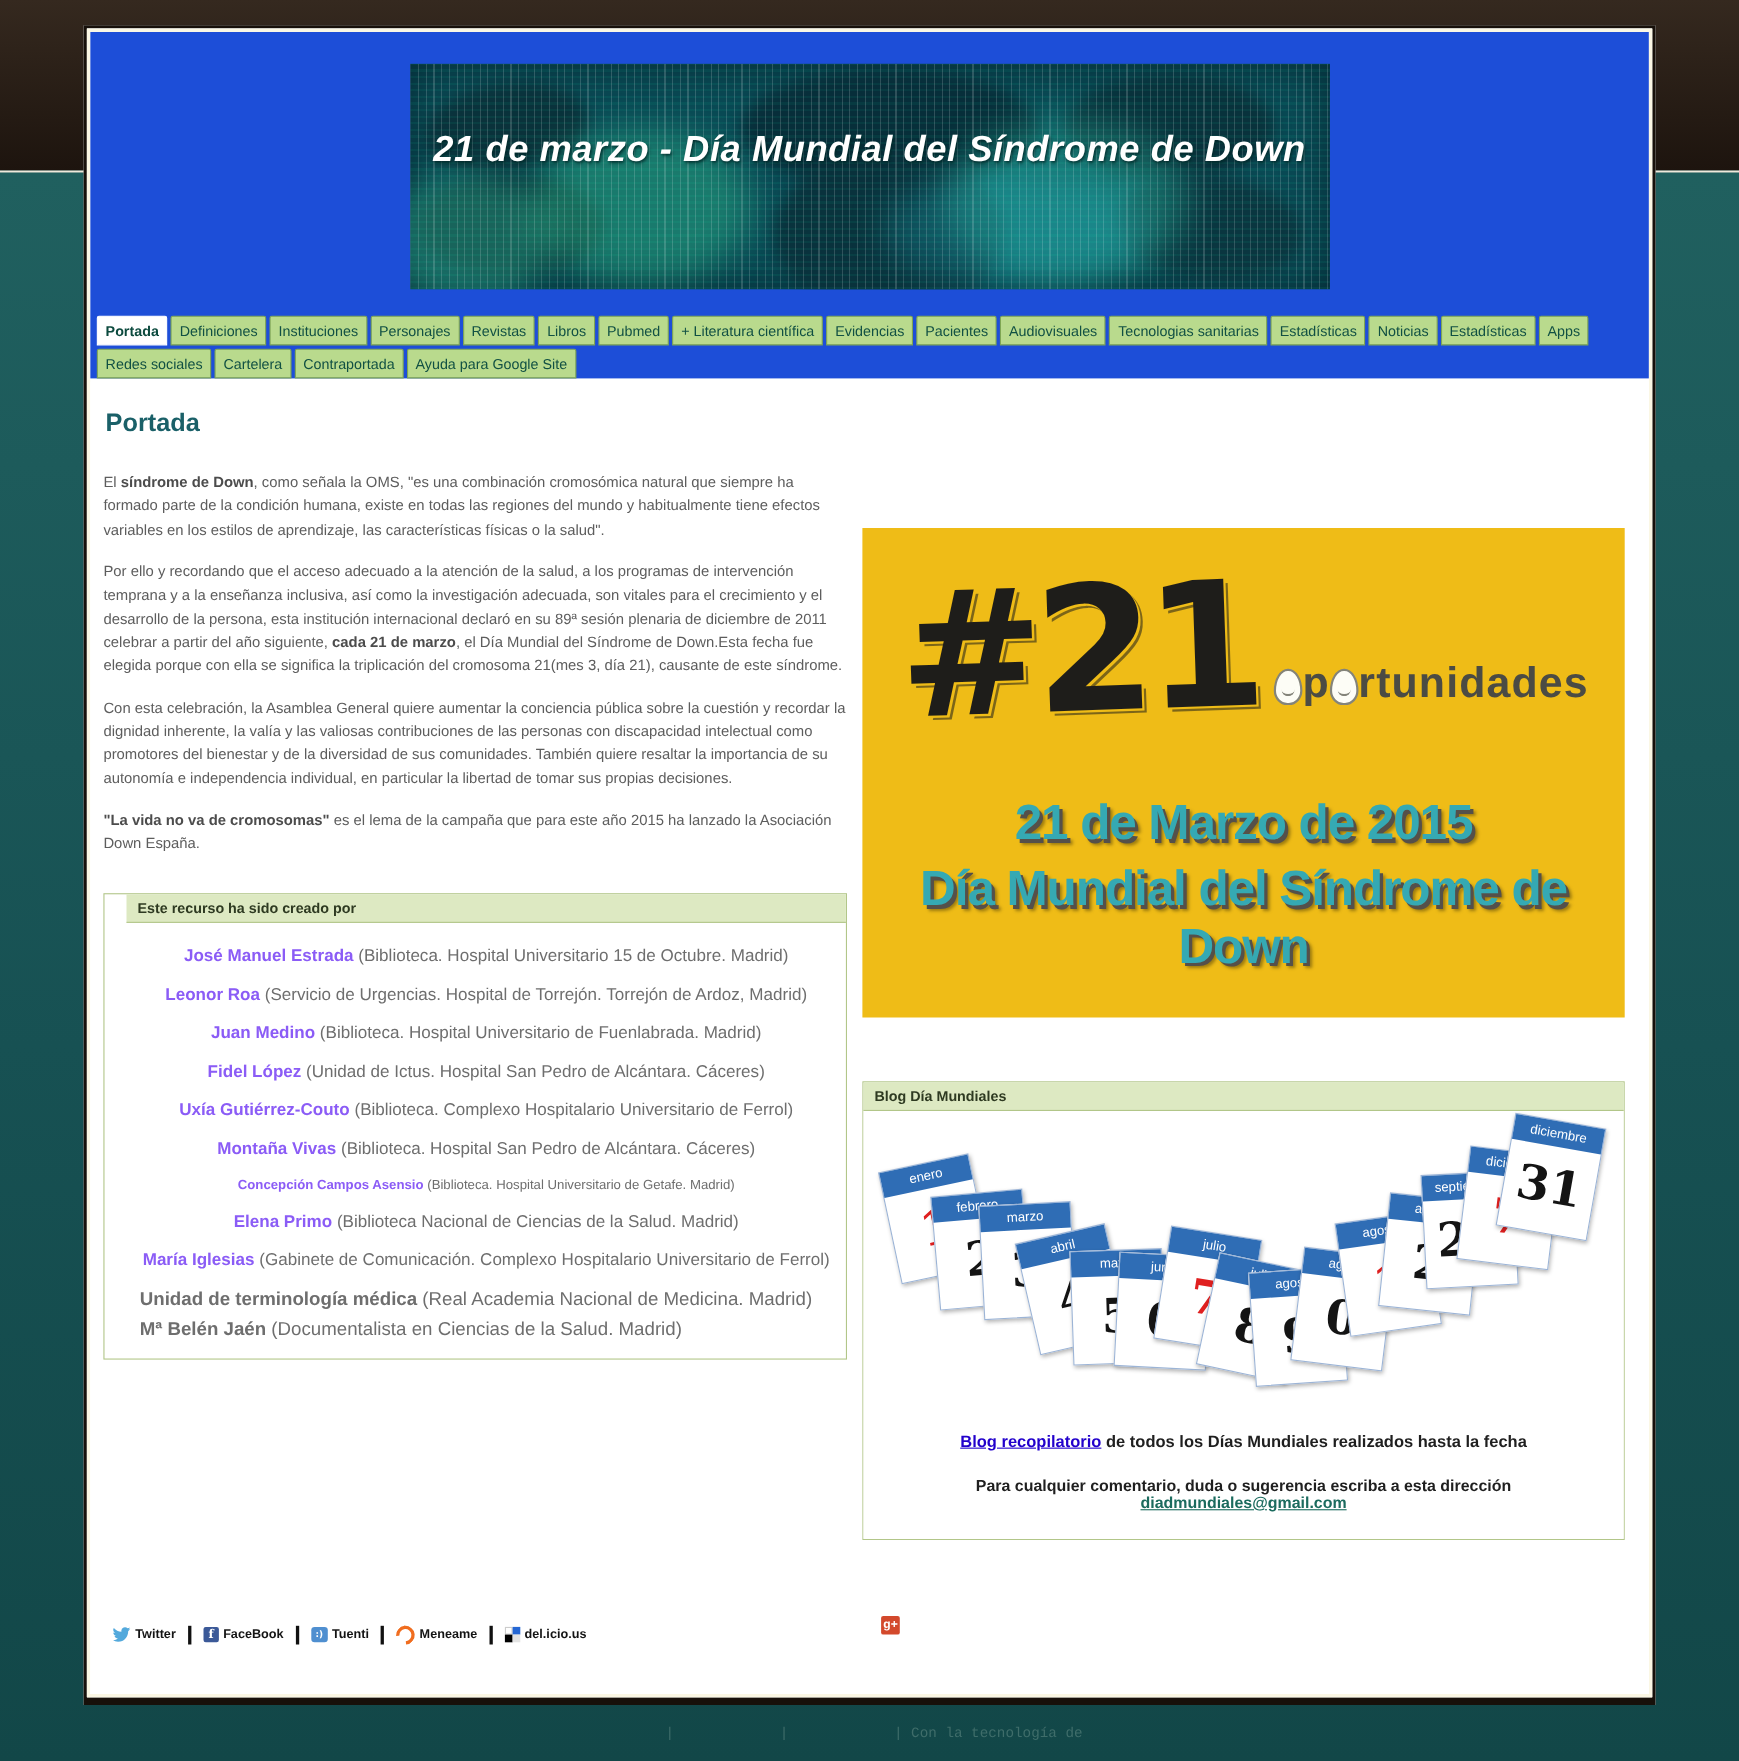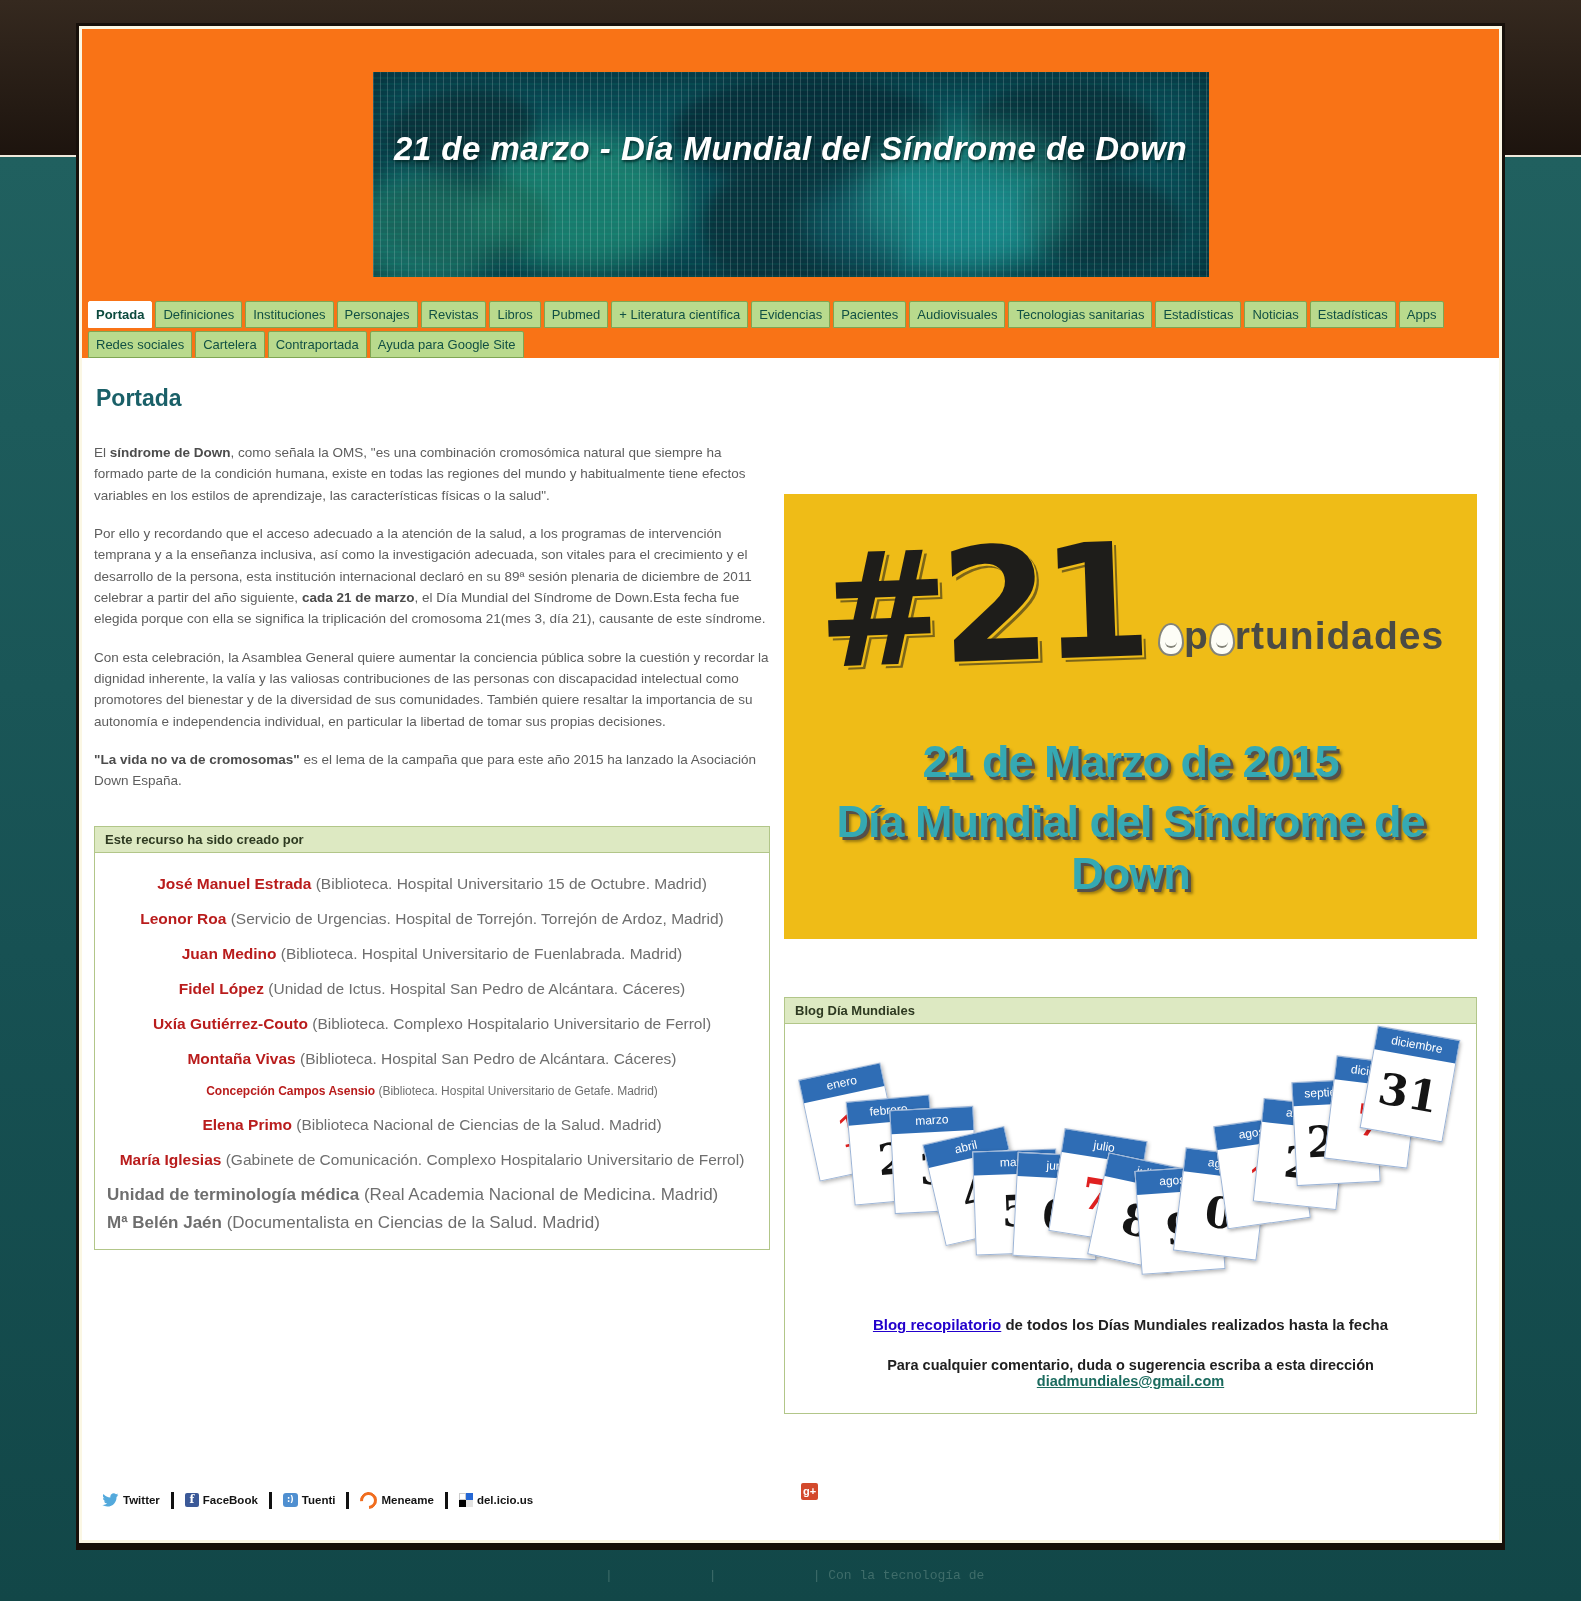--- a/index.html
+++ b/index.html
@@ -10,21 +10,21 @@
   
   .bg-top{position:absolute;top:0;left:0;right:0;height:155px;
     background:linear-gradient(#35291f,#1d140e);border-bottom:2px solid #efe9dc;}
   .bg-bottom{position:absolute;top:157px;left:0;right:0;bottom:0;
     background:linear-gradient(180deg,#20605f 0%,#175153 55%,#124748 100%);}
   
   .frame{position:absolute;left:76px;top:23px;width:1429px;height:1527px;
     border:3px solid #17100a;border-bottom-width:7px;background:#fff;box-sizing:border-box;}
   .frame-inner{border:3px solid #fbf7e4;height:100%;box-sizing:border-box;background:#fff;overflow:hidden;position:relative;}
   
-  .site-header{background:#f97316;padding-top:43px;}
+  .site-header{background:#1d4ed8;padding-top:29px;}
   .banner{width:836px;height:205px;margin:0 auto;position:relative;overflow:hidden;
     background:#0a4a55;box-shadow:inset 0 0 40px rgba(0,20,30,.6);}
   .banner .lines{position:absolute;inset:0;
     background:repeating-linear-gradient(90deg,rgba(255,255,255,.16) 0 1px,transparent 1px 7px),
                repeating-linear-gradient(0deg,rgba(0,255,180,.06) 0 2px,transparent 2px 6px);}
   .blob{position:absolute;border-radius:50%;filter:blur(7px);}
   .b1{left:12px;top:18px;width:150px;height:80px;background:rgba(9,48,58,.95);transform:rotate(-8deg);}
   .b2{left:6px;bottom:10px;width:170px;height:95px;background:rgba(10,52,60,.9);}
   .b3{left:300px;top:4px;width:270px;height:110px;background:rgba(8,45,56,.92);}
   .b4{left:330px;top:80px;width:210px;height:150px;background:rgba(9,50,60,.95);}
@@ -50,25 +50,25 @@
   .col-left{width:676px;flex:none;}
   .col-right{flex:1;min-width:0;}
   .intro p{font-size:13.5px;color:#5d5d5d;line-height:1.58;margin:0 0 17px;}
   .intro b{color:#4c4c4c;}
   
   .g-box{border:1px solid #b2c689;}
   .g-box-header{background:#dde9c2;border-bottom:1px solid #b2c689;padding:5px 10px;
     font-size:13px;font-weight:bold;color:#2e3a21;}
   .credits-body{padding:6px 8px 14px;text-align:center;font-size:15.5px;color:#6e6e6e;}
   .credit-line{margin:15px 0;line-height:1.3;}
-  .credit-line b{color:#b91c1c;}
+  .credit-line b{color:#8b5cf6;}
   .credit-line.small{font-size:12px;}
   .collab-head{text-align:left;font-style:italic;font-weight:bold;font-size:15px;color:#555;margin:24px 0 16px 4px;}
   .collab-line{text-align:left;margin:8px 0 2px 4px;font-size:17px;}
-  .credits-wrap{margin-top:34px;}
+  .credits-wrap{margin-top:34px;padding-left:20px;}
   
   .poster{margin-top:52px;background:#efbc17;height:445px;position:relative;overflow:hidden;}
   .poster-row{display:flex;align-items:flex-end;justify-content:center;margin-top:48px;}
   .hashtag{font-family:"DejaVu Sans",sans-serif;font-size:158px;line-height:.82;font-weight:900;
     color:#1e1d1a;letter-spacing:-9px;transform:rotate(-2deg);
     text-shadow:2px 2px 0 #efbc17,4px 4px 0 rgba(30,29,26,.55);}
   .oport{margin-left:16px;margin-bottom:14px;font-size:39px;font-weight:bold;color:#4b4b44;letter-spacing:1px;}
   .egg{display:inline-block;width:26px;height:33px;background:#fdfdf6;border:2px solid #84847a;
     border-radius:50% 50% 48% 48%/62% 62% 40% 40%;vertical-align:-7px;position:relative;box-sizing:border-box;}
   .egg::after{content:"";position:absolute;left:5px;right:5px;bottom:6px;height:7px;

